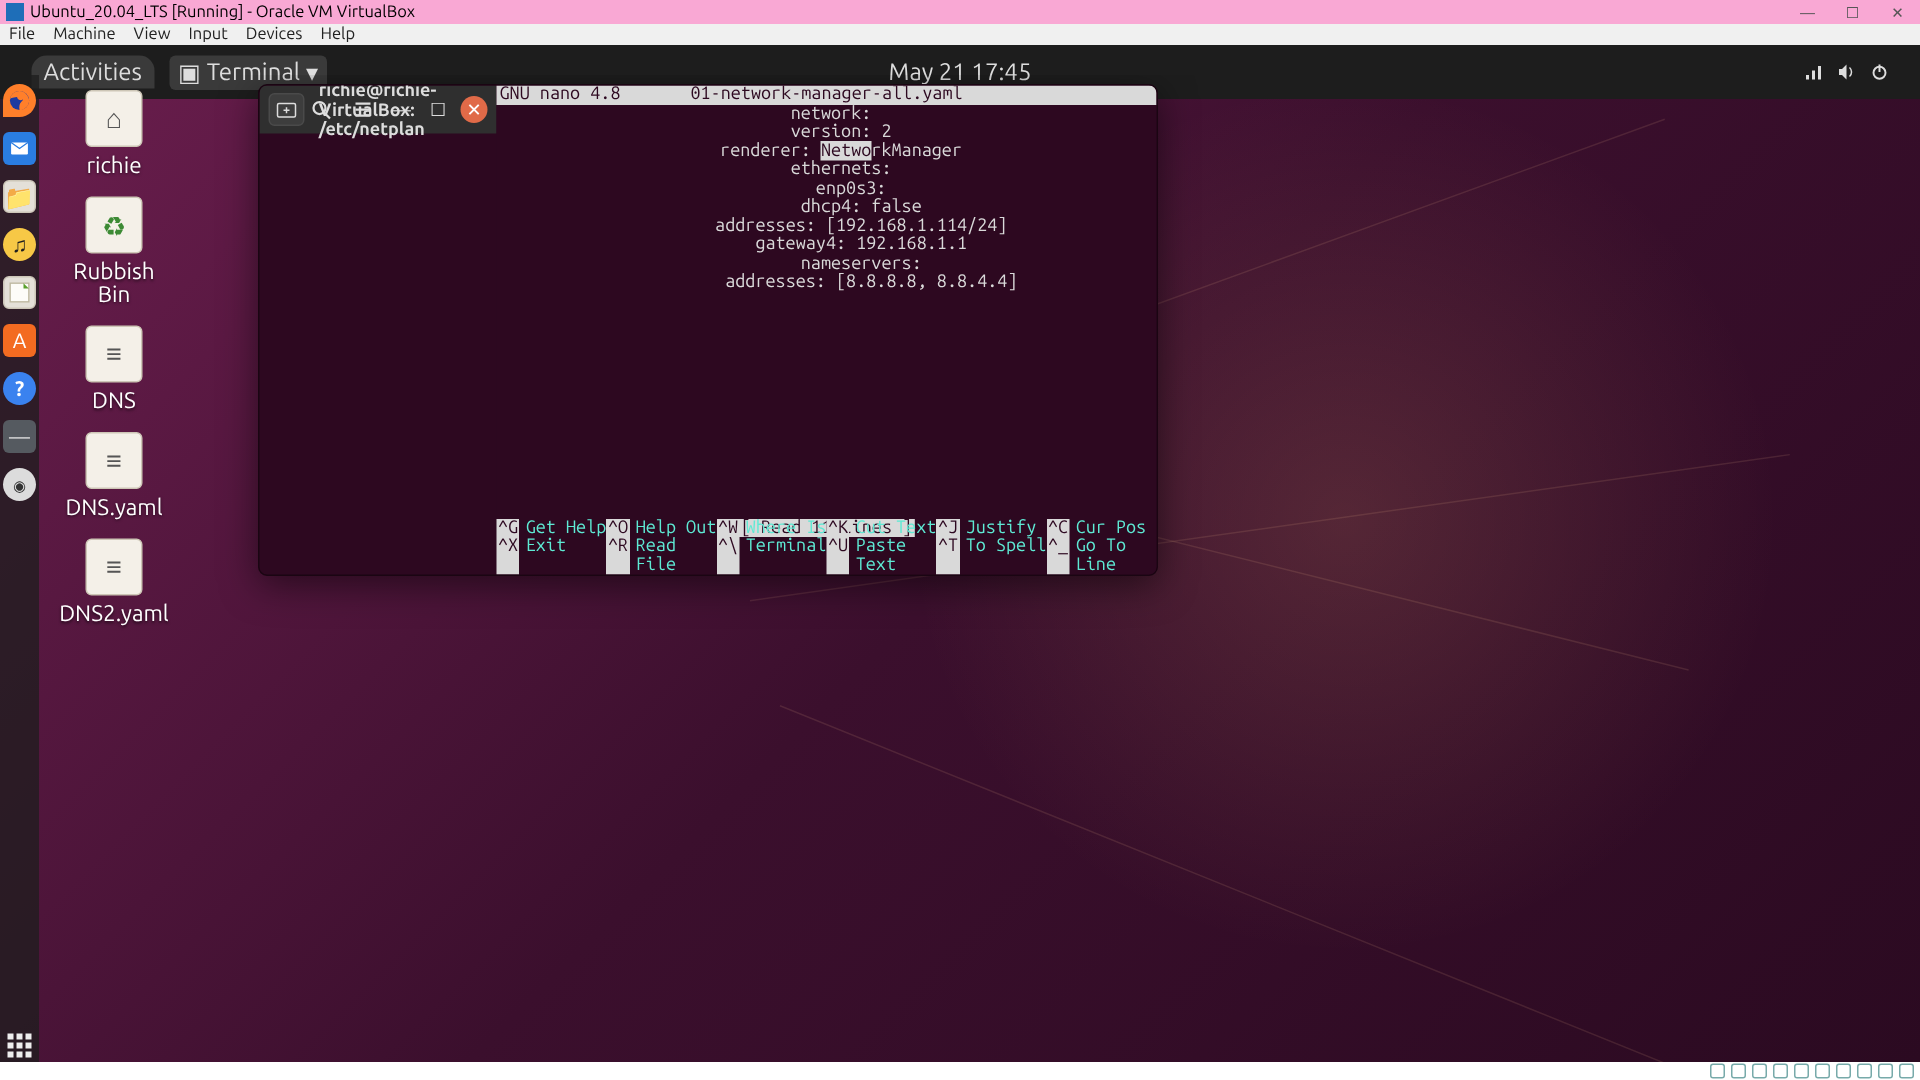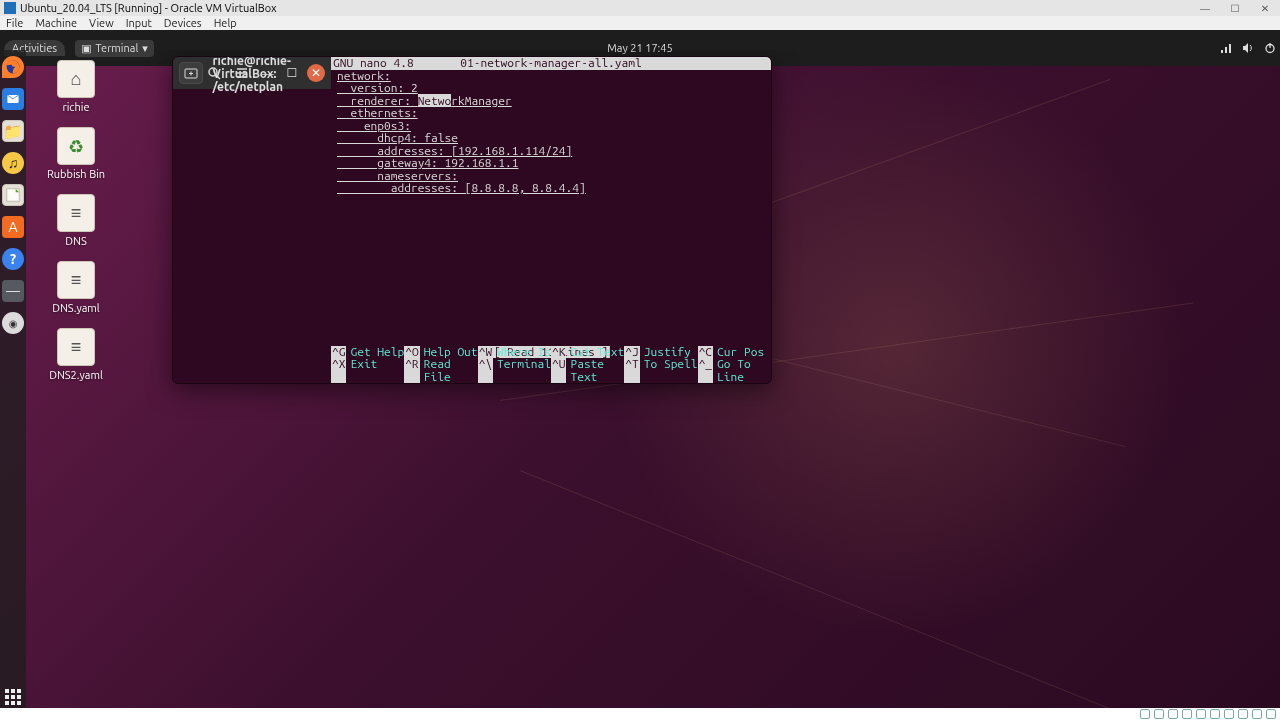--- a/index.html
+++ b/index.html
@@ -1,30 +1,30 @@
 <!DOCTYPE html>
 <html><head>
 <meta charset="utf-8">
 <style>
   * { margin: 0; padding: 0; box-sizing: border-box; }
   body { font-family: Ubuntu, "Segoe UI", sans-serif; font-size: 12px; background: #fff; width: 1280px; height: 720px; overflow: hidden; position: relative; }
 
   
-  .vbox-titlebar { height: 16px; background: #e5e5e5; display: flex; align-items: center; padding: 0 4px; font-size: 11px; color: #000; }
+  .vbox-titlebar { height: 16px; background: #f9a8d4; display: flex; align-items: center; padding: 0 4px; font-size: 11px; color: #000; }
   .vbox-title-icon { width: 12px; height: 12px; background: #1e6eb8; margin-right: 4px; }
   .vbox-window-controls { position: absolute; right: 0; top: 0; display: flex; }
   .vbox-wc-btn { width: 30px; height: 16px; display: flex; align-items: center; justify-content: center; color: #555; font-size: 10px; cursor: pointer; }
   .vbox-menubar { height: 14px; background: #f0f0f0; display: flex; align-items: center; gap: 12px; padding: 0 6px; font-size: 11px; color: #222; }
   .vbox-menubar span { cursor: pointer; }
 
   
   .guest { position: absolute; top: 30px; left: 0; right: 0; bottom: 12px; background: #2c001e; }
 
   
-  .gnome-topbar { position: absolute; top: 0; left: 0; right: 0; height: 36px; background: #1d1d1d; color: #ddd; display: flex; align-items: center; justify-content: space-between; padding: 0 4px; font-size: 11px; z-index: 2; }
+  .gnome-topbar { position: absolute; top: 0; left: 0; right: 0; height: 36px; background: #1d1d1d; color: #ddd; display: flex; align-items: center; justify-content: space-between; padding: 0 21px; font-size: 16px; z-index: 2; }
   .gnome-left { display: flex; align-items: center; gap: 10px; }
   .gnome-activities { padding: 2px 8px; background: #3a3a3a; border-radius: 10px 10px 0 0; }
   .gnome-app { display: flex; align-items: center; gap: 4px; padding: 2px 6px; background: #3a3a3a; border-radius: 4px; }
   .gnome-center { position: absolute; left: 50%; transform: translateX(-50%); }
   .gnome-right { display: flex; align-items: center; gap: 10px; }
   .gnome-tray-icon { width: 12px; height: 12px; display: inline-block; }
 
   
   .desktop { position: absolute; top: 20px; left: 0; right: 0; bottom: 0;
     background:
@@ -51,40 +51,40 @@
   .rh { background:#f7c846; color:#1f1f1f; border-radius: 50%; font-weight: bold; }
   .sw { background:#f36b21; color:#fff; }
   .hp { background:#3a82ef; color:#fff; border-radius:50%; font-weight: bold; }
   .st { background:#555a60; color:#ddd; }
   .di { background:#dcdcdc; color:#333; border-radius:50%; font-size:10px; }
 
   
   .desktop-icons { position: absolute; left: 46px; top: 10px; display: flex; flex-direction: column; gap: 14px; align-items: center; z-index: 2; }
   .dicon { display: flex; flex-direction: column; align-items: center; width: 60px; cursor: pointer; }
   .dicon-box { width: 38px; height: 38px; background: #f4f0e8; border: 1px solid #cdc6b6; border-radius: 4px; display: flex; align-items: center; justify-content: center; font-size: 18px; color: #555; }
-  .dicon-label { color: #fff; font-size: 11px; text-align: center; margin-top: 4px; text-shadow: 0 1px 2px rgba(0,0,0,.6); line-height: 1; }
+  .dicon-label { color: #fff; font-size: 15px; text-align: center; margin-top: 4px; text-shadow: 0 1px 2px rgba(0,0,0,.6); line-height: 1; }
 
   
   .term { position: absolute; left: 172px; top: 6px; width: 600px; height: 328px; background: #2d0820; border: 1px solid #1a0512; border-radius: 6px; box-shadow: 0 6px 24px rgba(0,0,0,.5); display: flex; flex-direction: row; overflow: hidden; z-index: 5; }
   .term-titlebar { height: 32px; background: #2f2f2f; display: flex; align-items: center; padding: 0 6px; position: relative; color: #ddd; }
   .term-title-left { display:flex; align-items:center; gap:4px; }
   .term-tab-btn { width: 24px; height: 22px; background: #3d3d3d; border: 1px solid #4a4a4a; border-radius: 4px; display: flex; align-items: center; justify-content: center; font-size: 14px; cursor:pointer; }
   .term-title-center { position: absolute; left: 50%; transform: translateX(-50%); font-weight: bold; font-size: 12px; }
   .term-title-right { margin-left: auto; display: flex; align-items: center; gap: 6px; }
   .term-icobtn { width: 22px; height: 22px; border-radius: 4px; display:flex; align-items:center; justify-content:center; cursor:pointer; color:#ddd; font-size:12px; }
   .term-icobtn.round { border-radius: 50%; width:18px; height:18px; }
   .term-close { background:#e06a48; color:#fff; }
   .term-search svg, .term-menu svg { width:14px; height:14px; fill:#ddd; }
 
-  .term-body { flex: 1; background: #2d0820; font-family: "Ubuntu Mono", "DejaVu Sans Mono", monospace; font-size: 12px; line-height: 12.5px; color: #d9d9d9; padding: 0; position: relative; text-decoration: underline; }
+  .term-body { flex: 1; background: #2d0820; font-family: "Ubuntu Mono", "DejaVu Sans Mono", monospace; font-size: 12px; line-height: 12.5px; color: #d9d9d9; padding: 0; position: relative; }
   .nano-header { background: #d9d9d9; color: #2d0820; padding: 0 2px; display: flex; }
   .nano-header .fname { position:absolute; left:50%; transform:translateX(-50%); }
   .nano-comment { color: #4fc7c0; }
   .nano-comment .hash { background:#d9d9d9; color:#2d0820; padding:0 1px; }
-  .nano-content { white-space: pre; padding-left: 6px; }
+  .nano-content { white-space: pre; padding-left: 6px; text-align: center; }
   .nano-sel { background: #d9d9d9; color: #2d0820; }
   .nano-statusbar { position: absolute; bottom: 25px; left: 50%; transform: translateX(-50%); background: #d9d9d9; color: #2d0820; padding: 0 2px; }
   .nano-shortcuts { position: absolute; bottom: 0; left: 0; right: 0; }
   .nano-sc-row { display: flex; }
   .nano-sc { flex: 1; display: flex; }
   .nano-key { background: #d9d9d9; color: #2d0820; padding: 0 1px; }
   .nano-sc-label { padding-left: 4px; color: #5eead4; }
 
   
   .vbox-status { position: absolute; bottom: 0; right: 4px; height: 12px; display: flex; align-items: center; gap: 4px; font-size: 9px; color: #6aa84f; }

